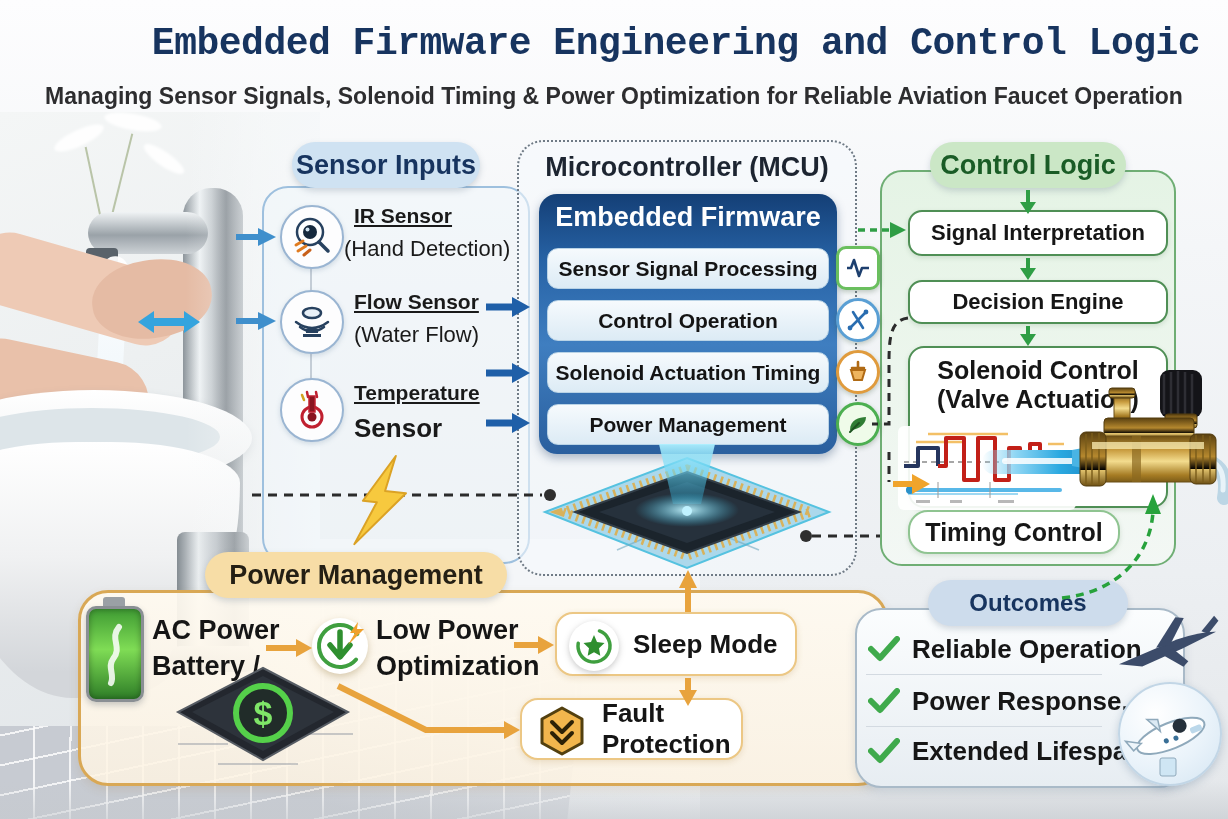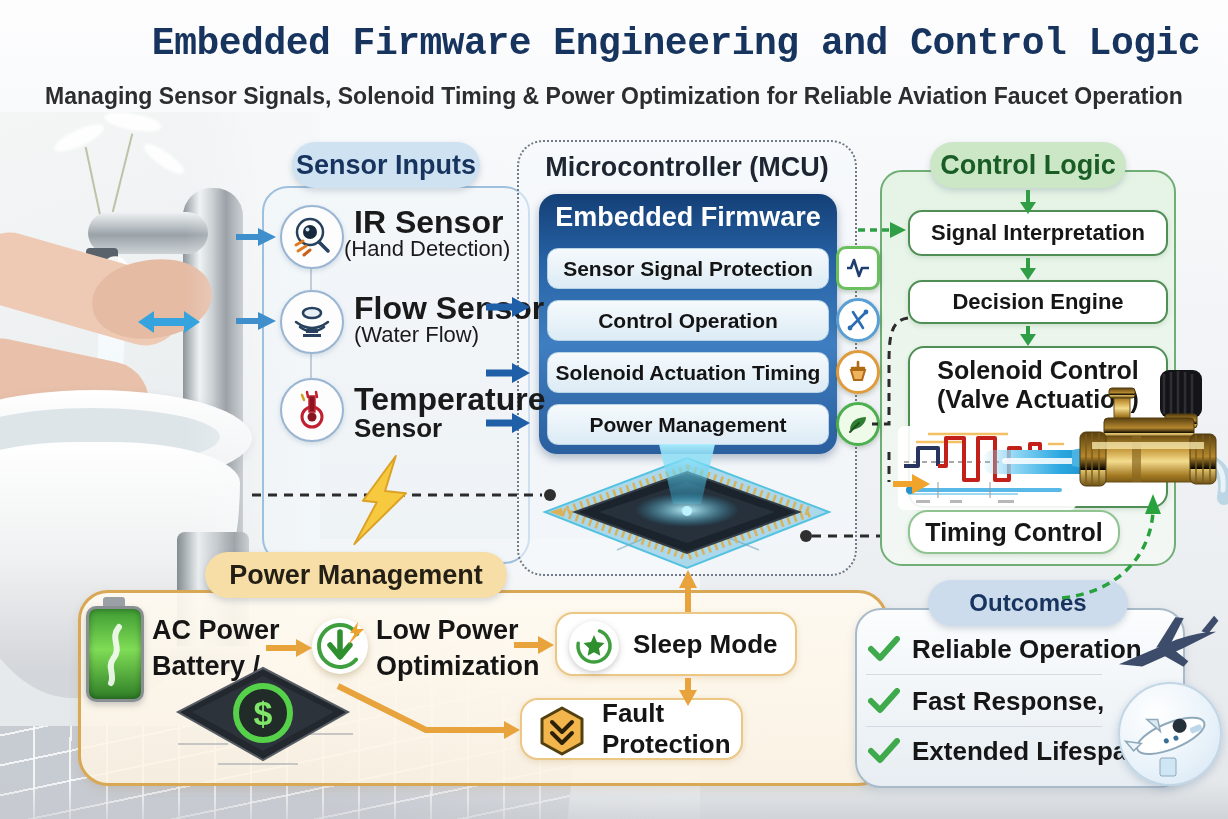--- a/index.html
+++ b/index.html
@@ -77,21 +77,21 @@
 
   
   .sensor-box{left:262px;top:186px;width:268px;height:378px;border:2px solid #9ec0de;
     background:rgba(240,246,251,.45);}
   .sensor-pill{left:292px;top:142px;width:188px;height:46px;background:#cfe2f2;
     color:#17345f;font-size:27px;}
   .sensor-line{left:310px;top:210px;width:2px;height:232px;background:#c4cdd6;}
   .sensor-circle{width:64px;height:64px;border-radius:50%;background:#fdfdfe;
     border:2px solid #9ab5d2;box-shadow:0 2px 5px rgba(100,130,160,.25);
     display:flex;align-items:center;justify-content:center;}
-  .sensor-t1{font-size:32px;font-weight:bold;color:#1a1a1a;}
+  .sensor-t1{font-size:21px;font-weight:bold;color:#1a1a1a;text-decoration:underline;}
   .sensor-t2{font-size:22px;color:#1a1a1a;}
   .sensor-t2.big{font-size:26px;font-weight:bold;}
 
   
   .mcu-box{left:517px;top:140px;width:340px;height:436px;border:2px dotted #6f7a85;
     background:rgba(245,250,253,.55);}
   .mcu-title{left:527px;top:152px;width:320px;text-align:center;
     font-size:27px;font-weight:bold;color:#1d2531;}
   .fw-wrap{left:539px;top:194px;width:298px;height:260px;border-radius:18px;
     background:linear-gradient(180deg,#143f76 0%,#2763a6 26%,#3f7ec0 58%,#2a5f9e 100%);
@@ -219,21 +219,21 @@
     </svg>
   </div>
   <div class="abs sensor-t1 lay3" style="left:354px;top:381px;">Temperature</div>
   <div class="abs sensor-t2 big lay3" style="left:354px;top:413px;">Sensor</div>
 
   <div class="abs secbox mcu-box lay2"></div>
   <div class="abs mcu-title lay3">Microcontroller (MCU)</div>
   <div class="abs fw-wrap lay2"></div>
   <div class="abs fw-title lay3">Embedded Firmware</div>
 
-  <div class="abs rowtxt fw-row lay3" style="top:248px;">Sensor Signal Protection</div>
+  <div class="abs rowtxt fw-row lay3" style="top:248px;">Sensor Signal Processing</div>
   <div class="abs rowtxt fw-row lay3" style="top:300px;">Control Operation</div>
   <div class="abs rowtxt fw-row lay3" style="top:352px;">Solenoid Actuation Timing</div>
   <div class="abs rowtxt fw-row lay3" style="top:404px;">Power Management</div>
 
   <div class="abs mod-icon square lay4" style="left:836px;top:246px;border:3px solid #6abf5e;">
     <svg width="26" height="26" viewBox="0 0 26 26">
         <path d="M2 13 h4 l3 -8 l5 16 l3 -8 h7" fill="none" stroke="#1d3f6e" stroke-width="2.6" stroke-linejoin="round"></path>
       </svg>
   </div>
   <div class="abs mod-icon lay4" style="left:836px;top:298px;border:3px solid #5a9fd4;">
@@ -402,21 +402,21 @@
 
   <svg class="abs lay3" style="left:868px;top:636px;" width="32" height="26" viewBox="0 0 32 26">
     <path d="M3 13 L12 22 L29 3" fill="none" stroke="#3faa4c" stroke-width="6" stroke-linecap="round" stroke-linejoin="round"></path>
     </svg>
   <div class="abs oc-row-txt lay3" style="left:912px;top:634px;">Reliable Operation,</div>
   <div class="abs oc-div lay3" style="left:866px;top:674px;width:236px;"></div>
 
   <svg class="abs lay3" style="left:868px;top:688px;" width="32" height="26" viewBox="0 0 32 26">
     <path d="M3 13 L12 22 L29 3" fill="none" stroke="#3faa4c" stroke-width="6" stroke-linecap="round" stroke-linejoin="round"></path>
     </svg>
-  <div class="abs oc-row-txt lay3" style="left:912px;top:686px;">Fast Response,</div>
+  <div class="abs oc-row-txt lay3" style="left:912px;top:686px;">Power Response,</div>
   <div class="abs oc-div lay3" style="left:866px;top:726px;width:236px;"></div>
 
   <svg class="abs lay3" style="left:868px;top:738px;" width="32" height="26" viewBox="0 0 32 26">
     <path d="M3 13 L12 22 L29 3" fill="none" stroke="#3faa4c" stroke-width="6" stroke-linecap="round" stroke-linejoin="round"></path>
     </svg>
   <div class="abs oc-row-txt lay3" style="left:912px;top:736px;">Extended Lifespan</div>
 
   <svg class="abs lay4" style="left:1108px;top:608px;" width="118" height="76" viewBox="0 0 118 76">
     <g transform="rotate(-14 59 38)" fill="#3c4c6a">
       <path d="M8 44 L70 34 Q96 32 110 36 L74 44 L30 52 Z"></path>

